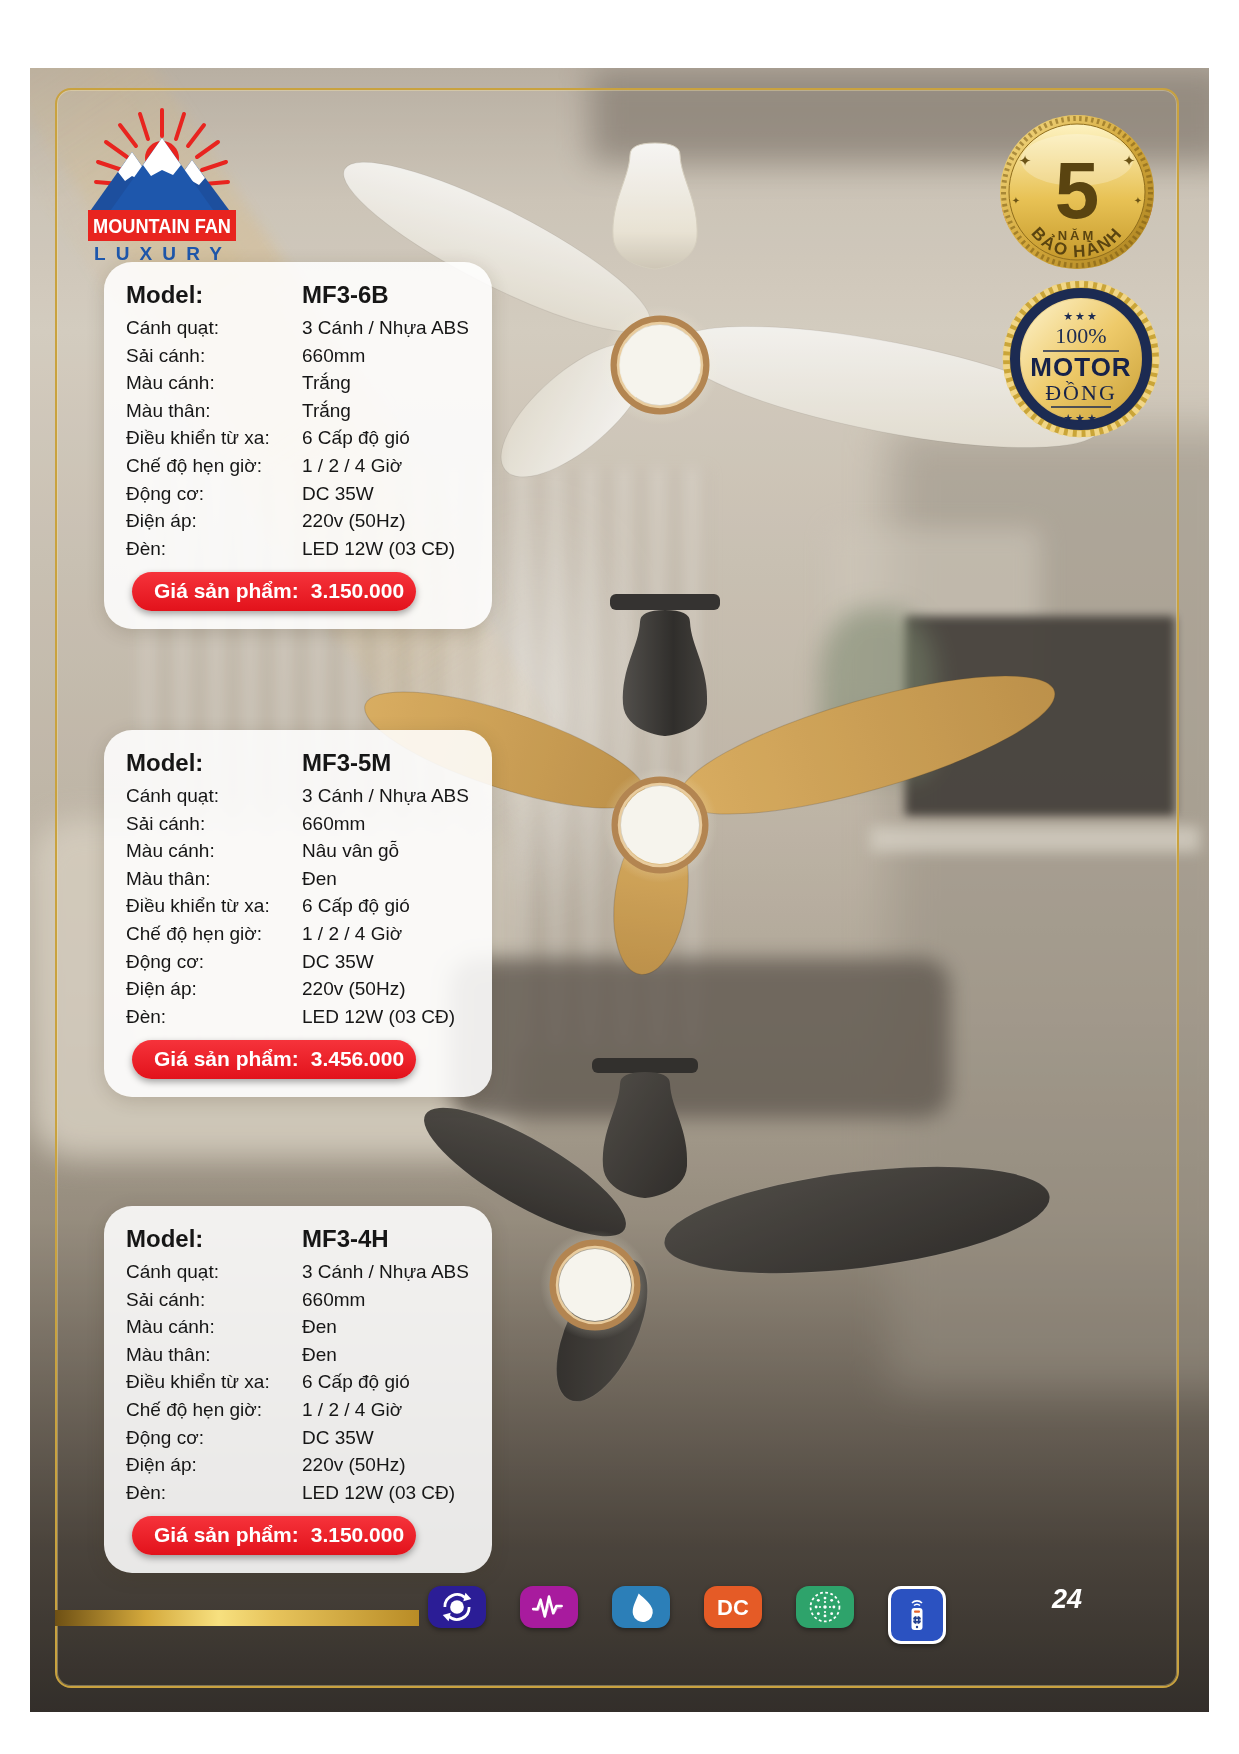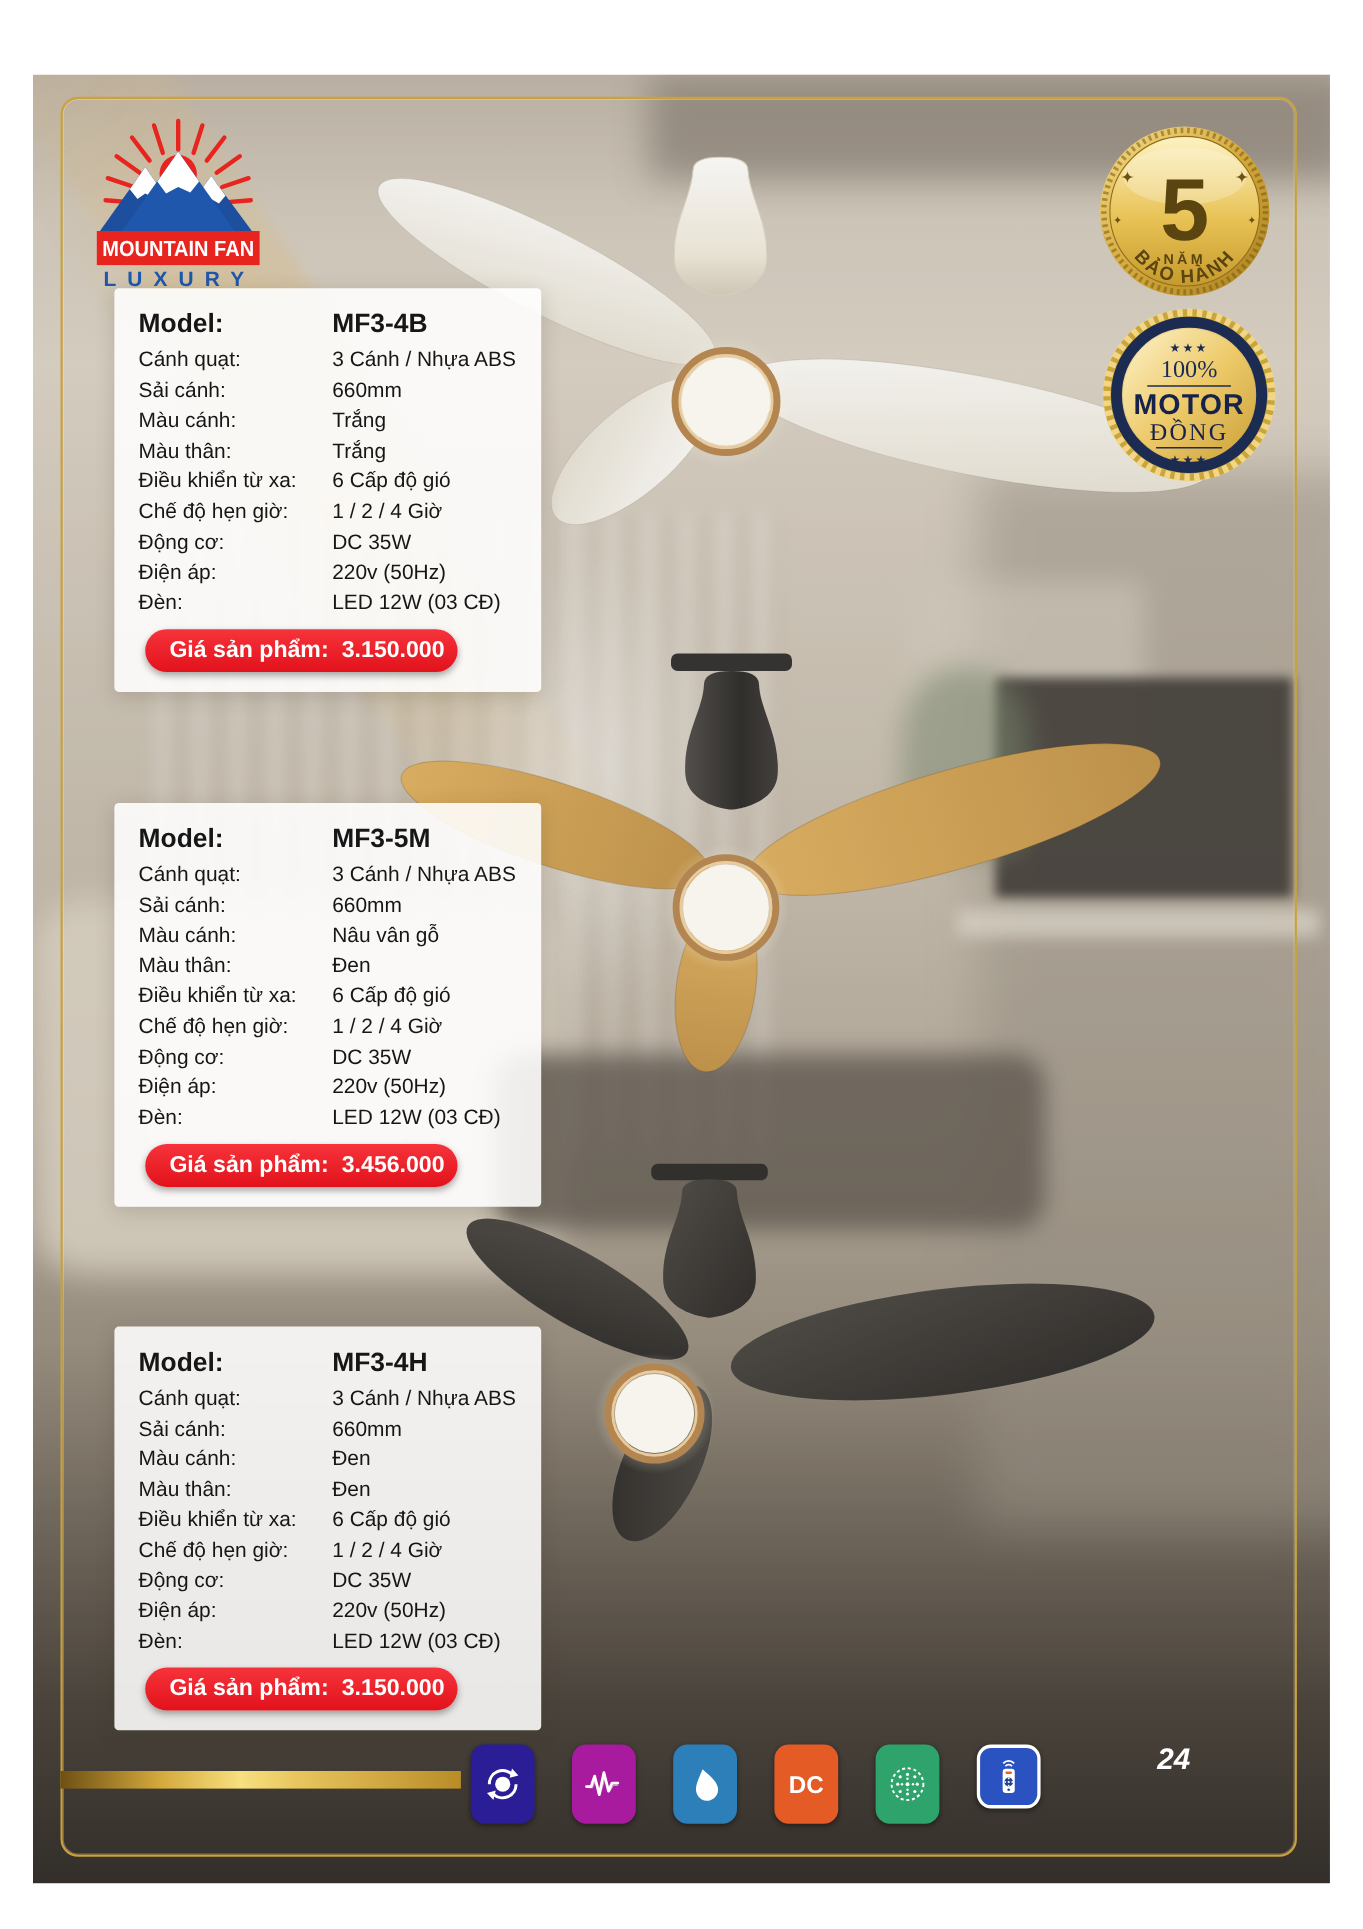--- a/index.html
+++ b/index.html
@@ -29,33 +29,33 @@
   .wash{position:absolute;inset:0;background:rgba(198,191,180,.16);z-index:5;pointer-events:none;}
   .fan{position:absolute;z-index:4;}
   .gold-frame{position:absolute;left:25px;top:20px;width:1120px;height:1596px;z-index:6;
     border:2.5px solid #c9a23f;border-radius:16px;
     box-shadow:0 0 0 1px rgba(255,235,170,.35) inset;pointer-events:none;}
   .logo{position:absolute;left:52px;top:24px;z-index:8;}
   .badge{position:absolute;z-index:9;}
   .badge-warranty{left:962px;top:36px;}
   .badge-motor{left:968px;top:208px;}
   .spec-card{position:absolute;left:74px;width:352px;z-index:10;
-    background:rgba(255,255,255,.88);border-radius:4px;
+    background:rgba(255,255,255,.88);border-radius:28px;
     padding:16px 14px 18px 22px;box-shadow:0 4px 18px rgba(60,50,30,.18);}
   .spec-row{display:grid;grid-template-columns:176px 1fr;font-size:19px;line-height:27.6px;color:#161616;}
   .spec-value{white-space:nowrap;}
   .model-row{font-size:24px;font-weight:bold;line-height:34px;margin-bottom:2px;}
   .price-pill{display:inline-flex;gap:12px;align-items:center;margin-top:10px;margin-left:6px;
     background:linear-gradient(180deg,#f6333b,#e2121b);color:#fff;font-weight:bold;font-size:21px;
     padding:7px 12px 8px 22px;border-radius:24px;box-shadow:0 3px 7px rgba(0,0,0,.35);white-space:nowrap;}
   .card1{top:194px;} .card2{top:662px;} .card3{top:1138px;}
   .gold-bar{position:absolute;left:25px;top:1542px;width:364px;height:16px;z-index:7;
     background:linear-gradient(90deg,#6e5014,#d4a93c 25%,#f7e07f 45%,#e7c45c 60%,#b98c26 100%);}
   .icon-row{position:absolute;left:398px;top:1518px;display:flex;gap:34px;z-index:10;}
-  .ficon{width:58px;height:72px;border-radius:13px;display:flex;align-items:center;justify-content:center;
+  .ficon{width:58px;height:42px;border-radius:13px;display:flex;align-items:center;justify-content:center;
     box-shadow:0 2px 5px rgba(0,0,0,.4);}
   .ficon-rotation{background:#2b1d96;} .ficon-wave{background:#a81b9e;} .ficon-drop{background:#2c7fb8;}
   .ficon-dc{background:#e55b26;} .ficon-led{background:#2ea36b;}
   .ficon-remote{background:#2b52c1;border:3px solid #fff;width:52px;height:52px;}
   .page-number{position:absolute;left:1022px;top:1516px;z-index:10;color:#fff;
     font-size:27px;font-weight:bold;font-style:italic;}
 </style>
 </head>
 <body>
 
@@ -253,21 +253,21 @@
       <line x1="45" y1="75" x2="121" y2="75" stroke="#1c2b52" stroke-width="1.4"></line>
       <text x="83" y="100" text-anchor="middle" font-size="26" font-weight="bold" fill="#16224a" letter-spacing="1">MOTOR</text>
       <text x="83" y="124" text-anchor="middle" font-size="22" fill="#16224a" font-family="Liberation Serif, serif" letter-spacing="2">ĐỒNG</text>
       <line x1="53" y1="131" x2="113" y2="131" stroke="#1c2b52" stroke-width="1.4"></line>
       <text x="83" y="146" text-anchor="middle" font-size="11" fill="#1c2b52" letter-spacing="2">★★★</text>
     </svg>
 
     <div class="spec-card card1">
       <div class="spec-row model-row">
         <span class="spec-label">Model:</span>
-        <span class="spec-value">MF3-4B</span>
+        <span class="spec-value">MF3-6B</span>
       </div>
       <div class="spec-row">
           <span class="spec-label">Cánh quạt:</span>
           <span class="spec-value">3 Cánh / Nhựa ABS</span>
         </div>
       <div class="spec-row">
           <span class="spec-label">Sải cánh:</span>
           <span class="spec-value">660mm</span>
         </div>
       <div class="spec-row">

